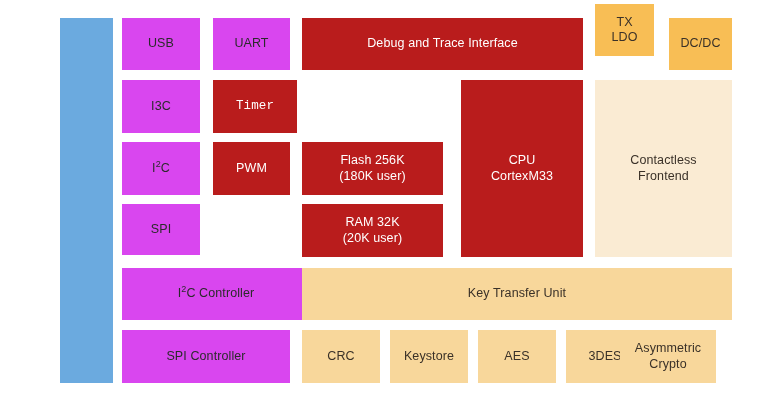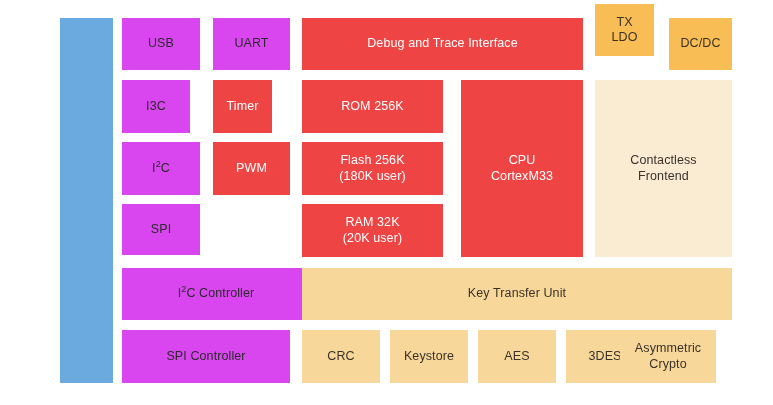--- a/index.html
+++ b/index.html
@@ -26,44 +26,43 @@
     justify-content: center;
     text-align: center;
     line-height: 1.22;
     font-size: 12.5px;
     letter-spacing: 0.1px;
     white-space: pre-line;
     padding: 2px;
   }
   
   .t-lightblue { background: #d946ef; color: #2b2b2b; }
-  .t-midblue   { background: #ef4444; color: #ffffff; text-align: center; }
+  .t-midblue   { background: #b91c1c; color: #ffffff; text-align: center; }
   .t-orange    { background: #f8be55; color: #3a3128; }
   .t-midorange { background: #f8d79b; color: #3a3128; }
   .t-cream     { background: #faebd3; color: #3a3128; }
   .t-bar       { background: #6baadf; }
   sup { font-size: 0.72em; vertical-align: super; line-height: 0; }
 </style>
 </head>
 <body>
 
 <div id="diagram">
 
   <div class="blk t-bar" style="left:60px; top:18px; width:53px; height:365px;"></div>
 
   <div class="blk t-lightblue" style="left:122px; top:18px; width:78px; height:52px;">USB</div>
   <div class="blk t-lightblue" style="left:213px; top:18px; width:77px; height:52px;">UART</div>
   <div class="blk t-midblue" style="left:302px; top:18px; width:281px; height:52px;">Debug and Trace Interface</div>
   <div class="blk t-orange" style="left:595px; top:4px; width:59px; height:52px;">TX
 LDO</div>
   <div class="blk t-orange" style="left:669px; top:18px; width:63px; height:52px;">DC/DC</div>
 
-  <div class="blk t-lightblue" style="left:122px; top:80px; width:68px; height:53px;">I3C</div>
-  <div class="blk t-midblue" style="left:213px; top:80px; width:59px; height:53px;">Timer</div>
-  <div class="blk t-midblue" style="left:302px; top:80px; width:141px; height:53px;">ROM 256K</div>
+  <div class="blk t-lightblue" style="left:122px; top:80px; width:78px; height:53px;">I3C</div>
+  <div class="blk t-midblue" style="left:213px; top:80px; width:84px; height:53px;font-family:Liberation Mono, monospace;">Timer</div>
   <div class="blk t-midblue" style="left:461px; top:80px; width:122px; height:177px;">CPU
 CortexM33</div>
   <div class="blk t-cream" style="left:595px; top:80px; width:137px; height:177px;">Contactless
 Frontend</div>
 
   <div class="blk t-lightblue" style="left:122px; top:142px; width:78px; height:53px;">
     <span><span>I</span><sup>2</sup><span>C</span></span>
   </div>
   <div class="blk t-midblue" style="left:213px; top:142px; width:77px; height:53px;">PWM</div>
   <div class="blk t-midblue" style="left:302px; top:142px; width:141px; height:53px;">Flash 256K

